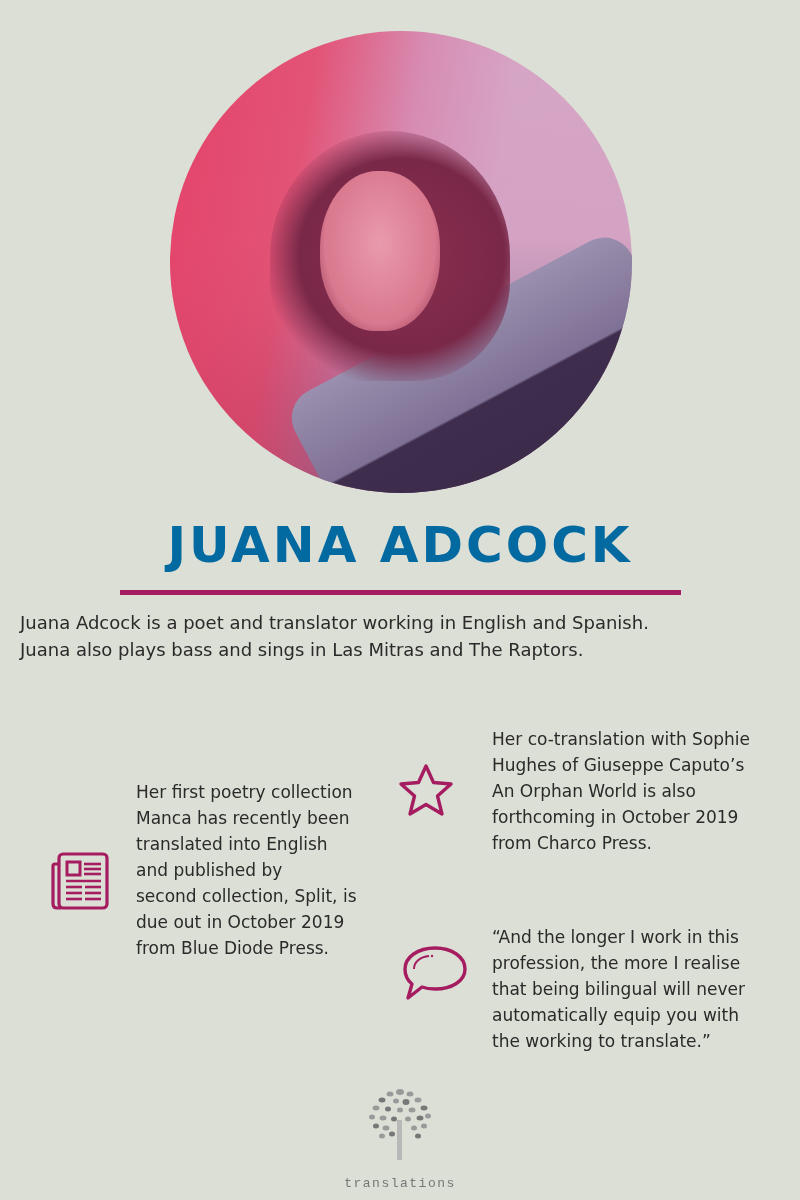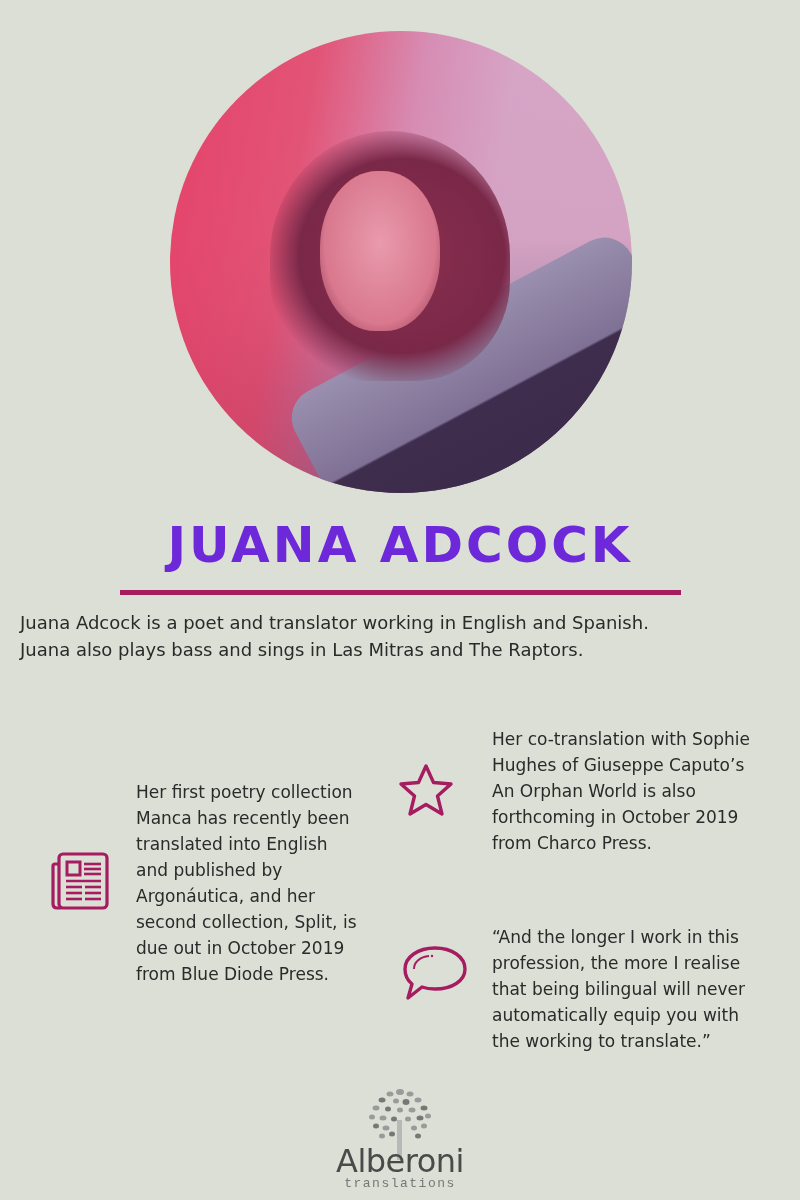--- a/index.html
+++ b/index.html
@@ -33,21 +33,21 @@
     position: absolute; left: 150px; top: 270px; width: 380px; height: 260px;
     transform: rotate(-28deg);
     background: linear-gradient(180deg, #9a8fae 0%, #7f7195 35%, #3f2d4d 36%, #3a2848 100%);
     border-radius: 30px;
   }
   .name {
     position: absolute; left: 0; right: 0; top: 516px;
     text-align: center;
     font-family: "DejaVu Sans", sans-serif;
     font-weight: bold; font-size: 50px; letter-spacing: 3px;
-    color: #6d28d9;
+    color: #0369a1;
   }
   .rule {
     position: absolute; left: 120px; width: 561px; top: 590px; height: 5px;
     background: #a51c60;
   }
   .intro {
     position: absolute; left: 20px; right: 20px; top: 609px;
     font-size: 18px; line-height: 27px; color: #2a2a2a;
   }
   .intro p { margin: 0; }
@@ -106,21 +106,20 @@
     <line x1="15" y1="47" x2="31" y2="47" stroke="#a51c60" stroke-width="2.6"></line>
     <line x1="34" y1="47" x2="50" y2="47" stroke="#a51c60" stroke-width="2.6"></line>
   </svg>
 </div>
 
 <div class="block b1">
   <p>Her first poetry collection</p>
   <p>Manca has recently been</p>
   <p>translated into English</p>
   <p>and published by</p>
-  <p>Argonáutica, and her</p>
   <p>second collection, Split, is</p>
   <p>due out in October 2019</p>
   <p>from Blue Diode Press.</p>
 </div>
 
 <div class="icon" style="left:396px; top:762px;">
   <svg width="60" height="58" viewBox="0 0 60 58">
     <path d="M30 4 L37.5 20.5 L55 22 L41.5 34 L46 52 L30 42.5 L14 52 L18.5 34 L5 22 L22.5 20.5 Z" fill="none" stroke="#a51c60" stroke-width="3.4" stroke-linejoin="round"></path>
   </svg>
 </div>
@@ -173,15 +172,14 @@
         <ellipse cx="108" cy="32" rx="3" ry="2.5"></ellipse>
       <ellipse cx="56" cy="42" rx="3" ry="2.5" fill="#777"></ellipse>
         <ellipse cx="66" cy="44" rx="3.5" ry="2.5"></ellipse>
         <ellipse cx="94" cy="44" rx="3" ry="2.5"></ellipse>
         <ellipse cx="104" cy="42" rx="3" ry="2.5"></ellipse>
       <ellipse cx="62" cy="52" rx="3" ry="2.5"></ellipse>
         <ellipse cx="72" cy="50" rx="3" ry="2.5" fill="#777"></ellipse>
         <ellipse cx="98" cy="52" rx="3" ry="2.5" fill="#777"></ellipse>
     </g>
   </svg>
-  <div class="word">Alberoni</div>
   <div class="sub">translations</div>
 </div>
 
 </body></html>

